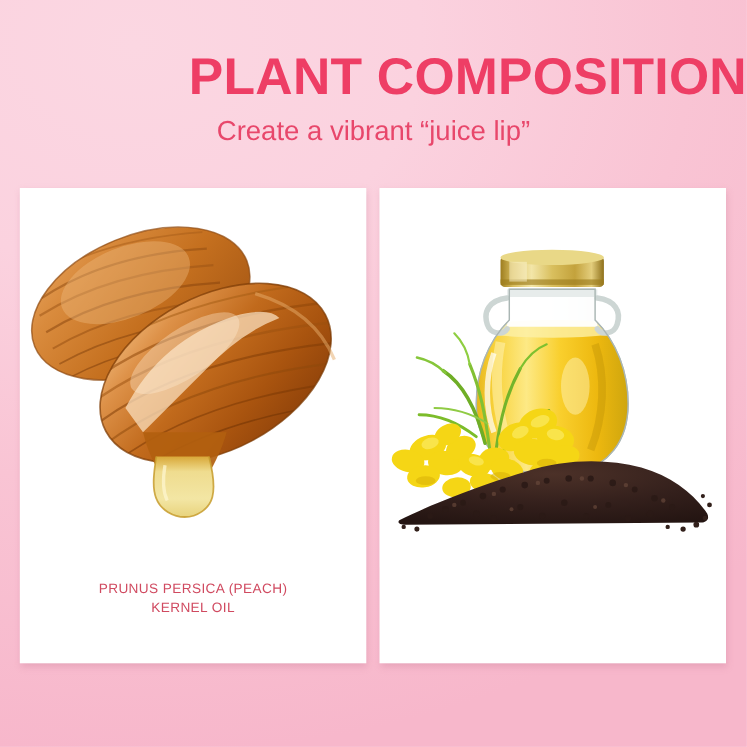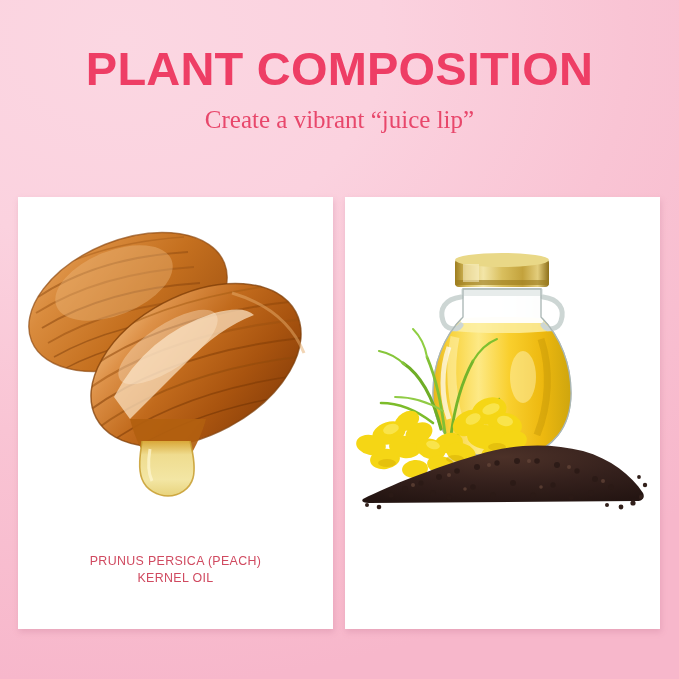--- a/index.html
+++ b/index.html
@@ -32,39 +32,41 @@
     text-align: center;
   }
   .title {
     margin: 0;
     font-size: 47px;
     line-height: 50px;
     font-weight: bold;
     letter-spacing: 0.2px;
     color: #ee3e65;
     font-family: "Liberation Sans", sans-serif;
+    text-align: right;
   }
   .subtitle {
     margin: 11px 0 0 0;
     font-size: 25px;
     line-height: 29px;
     font-weight: normal;
     color: #e8476b;
-    font-family: Liberation Serif, serif;
+    font-family: Liberation Sans, sans-serif;
   }
 
   
   .cards {
     position: absolute;
     left: 18px;
     top: 197px;
     width: 643px;
     height: 380px;
     display: flex;
     gap: 12px;
+    align-items: center;
   }
   .card {
     position: relative;
     width: 315px;
     height: 432px;
     background: #ffffff;
     box-shadow: 1px 3px 6px rgba(190, 110, 140, 0.28);
     overflow: hidden;
   }
 

